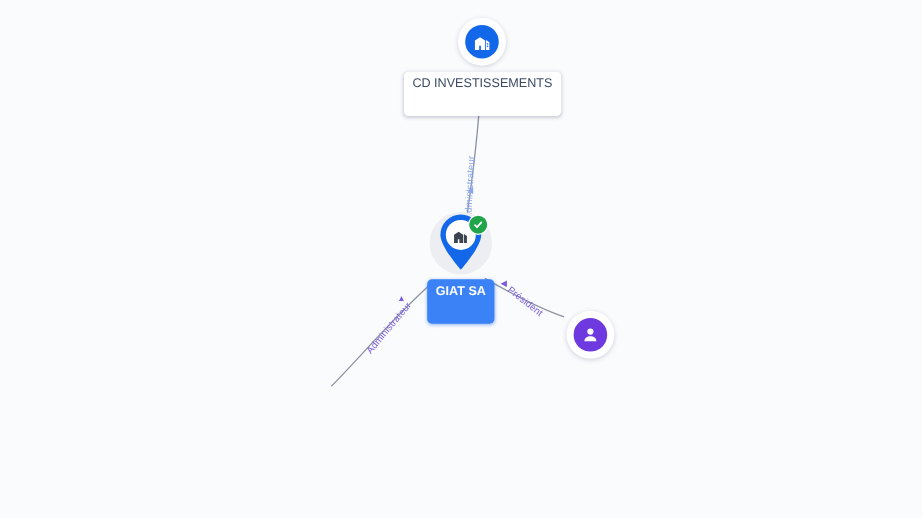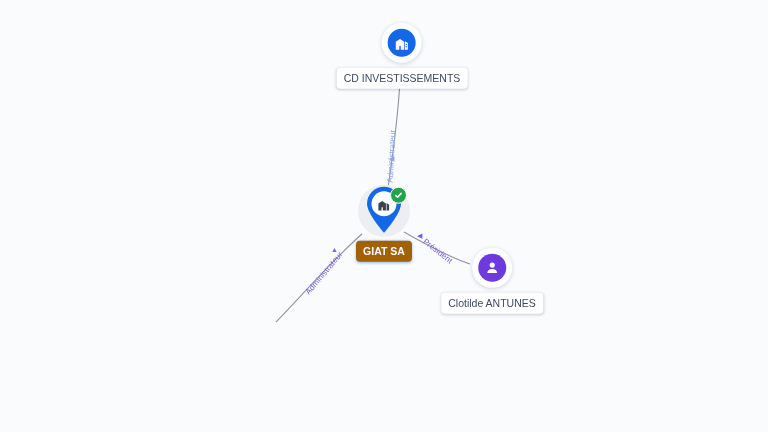--- a/index.html
+++ b/index.html
@@ -118,30 +118,30 @@
   .stack-1 { z-index: 2; transform: translate(7px, -3px); }
   .stack-2 { z-index: 1; transform: translate(13px, -5px); }
 
   
   .chip {
     margin-top: 2px;
     background: #ffffff;
     color: #3c4a63;
     font-size: 10.5px;
     line-height: 1;
-    padding: 5px 7px 5px 7px;
+    padding: 5px 7px 21px 7px;
     border-radius: 4px;
     box-shadow: 0 1px 3px rgba(40,50,80,0.22);
     white-space: nowrap;
     max-width: 118px;
     overflow: hidden;
     text-overflow: ellipsis;
   }
   .chip.selected {
-    background: #a16207;
+    background: #3b82f6;
     color: #ffffff;
     font-weight: bold;
     box-shadow: 0 1px 3px rgba(18,104,232,0.45);
   }
   .edge-label {
     position: absolute;
     font-size: 8px;
     white-space: nowrap;
     transform-origin: 0 50%;
     letter-spacing: 0.1px;
@@ -213,17 +213,16 @@
     <div class="avatar-wrap">
       <div class="avatar-disc">
         <div class="avatar-inner person">
           <svg width="16" height="16" viewBox="0 0 24 24" fill="#ffffff">
             <circle cx="12" cy="8" r="3.9"></circle>
             <path d="M4.5 20c0-4.1 3.4-6.3 7.5-6.3s7.5 2.2 7.5 6.3z"></path>
           </svg>
         </div>
       </div>
     </div>
-    <div class="chip">Clotilde ANTUNES</div>
   </div>
 
 
 </div>
 
 </body></html>

